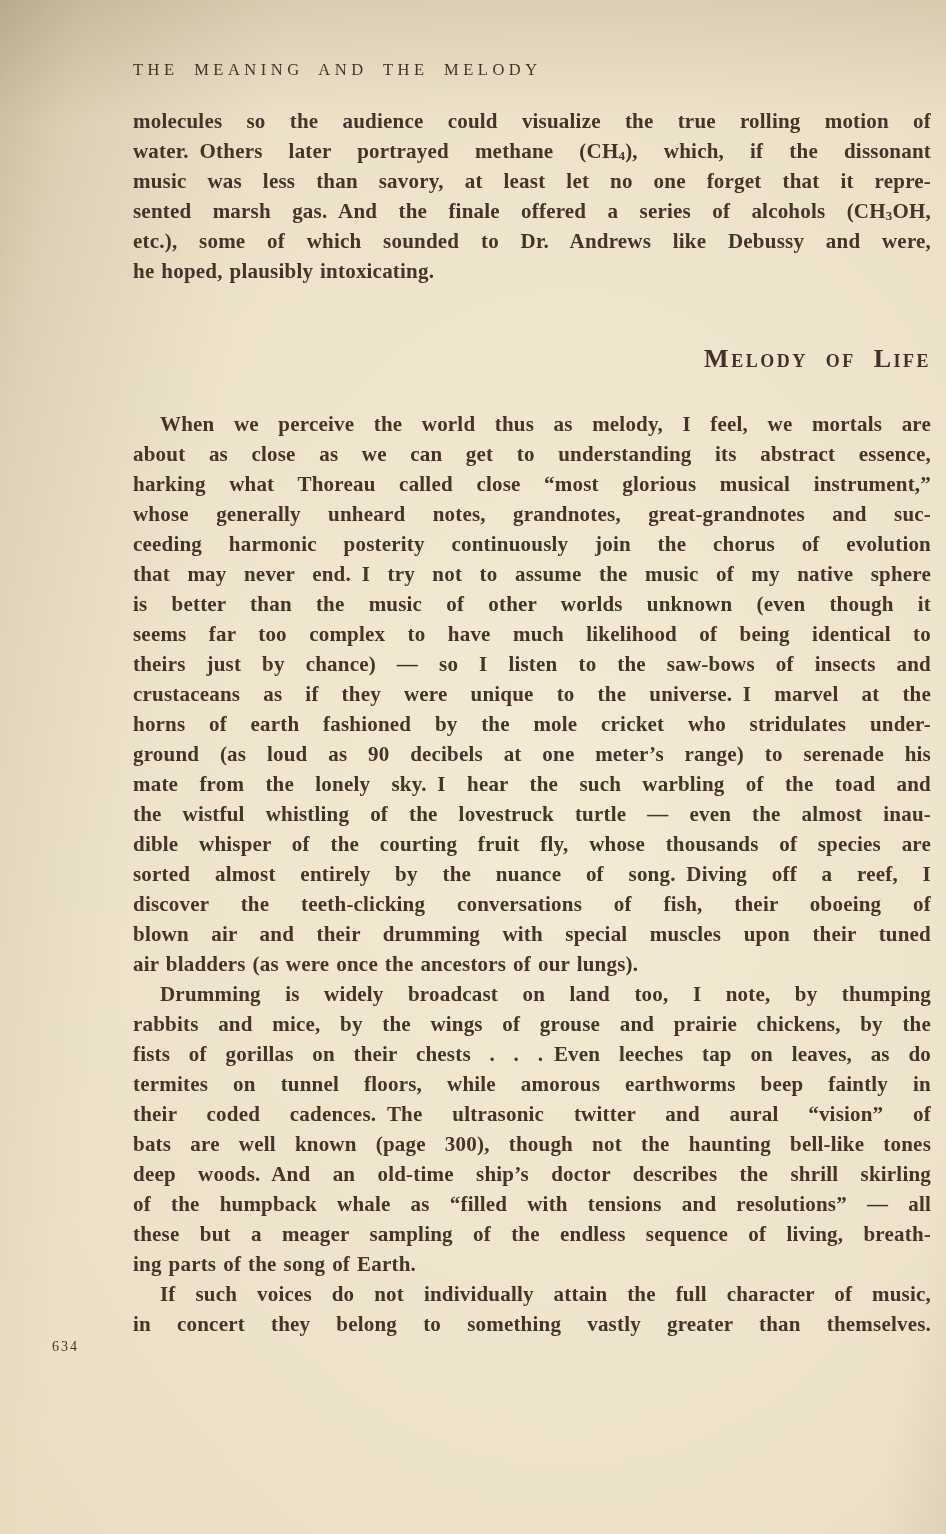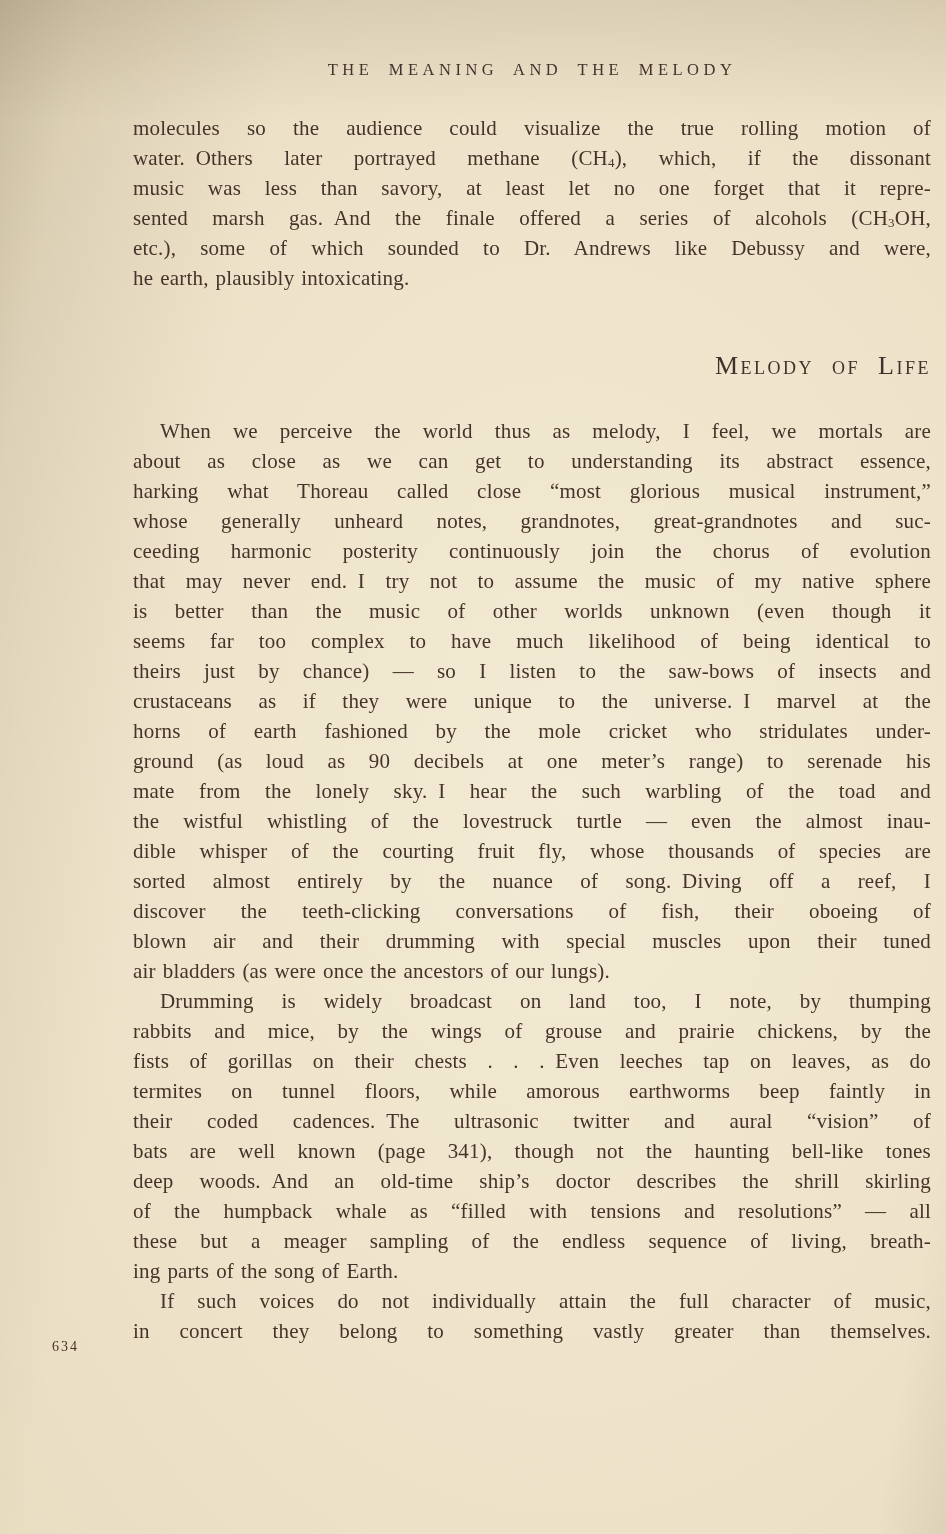--- a/index.html
+++ b/index.html
@@ -19,35 +19,36 @@
       linear-gradient(180deg, rgba(120,104,74,0.20) 0%, rgba(120,104,74,0) 8%),
       linear-gradient(280deg, rgba(120,104,74,0.14) 0%, rgba(120,104,74,0) 6%);
     font-family: "Liberation Serif", "DejaVu Serif", serif;
     color: #463329;
   }
   .running-header {
     position: absolute;
     top: 60px;
     left: 133px;
     width: 798px;
-    text-align: center;
+    text-align: left;
     font-size: 16.5px;
     letter-spacing: 4.5px;
     word-spacing: 7px;
     color: #44332c;
   }
   .body-col {
     position: absolute;
-    top: 113px;
+    top: 106px;
     left: 133px;
     width: 798px;
     font-size: 21px;
     line-height: 30px;
     letter-spacing: 0.2px;
     word-spacing: 1.5px;
+    font-weight: bold;
   }
   .section-heading {
     margin: 57px 0 34px 0;
     text-align: right;
     font-variant: small-caps;
     font-size: 26px;
     line-height: 32px;
     letter-spacing: 2.5px;
     word-spacing: 9px;
     color: #42312a;
@@ -80,21 +81,21 @@
   <div class="running-header">THE MEANING AND THE MELODY</div>
 
   <div class="body-col">
     <div>
         <div class="paragraph">
           <div class="line">molecules so the audience could visualize the true rolling motion of</div>
           <div class="line">water. Others later portrayed methane (CH<sub>4</sub>), which, if the dissonant</div>
           <div class="line">music was less than savory, at least let no one forget that it repre-</div>
           <div class="line">sented marsh gas. And the finale offered a series of alcohols (CH<sub>3</sub>OH,</div>
           <div class="line">etc.), some of which sounded to Dr. Andrews like Debussy and were,</div>
-          <div class="line flush">he earth, plausibly intoxicating.</div>
+          <div class="line flush">he hoped, plausibly intoxicating.</div>
         </div>
       </div>
 
     <div class="section-heading">Melody of Life</div>
 
     <div>
         <div class="paragraph">
           <div class="line indent">When we perceive the world thus as melody, I feel, we mortals are</div>
           <div class="line">about as close as we can get to understanding its abstract essence,</div>
           <div class="line">harking what Thoreau called close “most glorious musical instrument,”</div>
@@ -114,21 +115,21 @@
           <div class="line">discover the teeth-clicking conversations of fish, their oboeing of</div>
           <div class="line">blown air and their drumming with special muscles upon their tuned</div>
           <div class="line flush">air bladders (as were once the ancestors of our lungs).</div>
         </div>
         <div class="paragraph">
           <div class="line indent">Drumming is widely broadcast on land too, I note, by thumping</div>
           <div class="line">rabbits and mice, by the wings of grouse and prairie chickens, by the</div>
           <div class="line">fists of gorillas on their chests . . . Even leeches tap on leaves, as do</div>
           <div class="line">termites on tunnel floors, while amorous earthworms beep faintly in</div>
           <div class="line">their coded cadences. The ultrasonic twitter and aural “vision” of</div>
-          <div class="line">bats are well known (page 341), though not the haunting bell-like tones</div>
+          <div class="line">bats are well known (page 300), though not the haunting bell-like tones</div>
           <div class="line">deep woods. And an old-time ship’s doctor describes the shrill skirling</div>
           <div class="line">of the humpback whale as “filled with tensions and resolutions” — all</div>
           <div class="line">these but a meager sampling of the endless sequence of living, breath-</div>
           <div class="line flush">ing parts of the song of Earth.</div>
         </div>
         <div class="paragraph">
           <div class="line indent">If such voices do not individually attain the full character of music,</div>
           <div class="line">in concert they belong to something vastly greater than themselves.</div>
         </div>
       </div>

